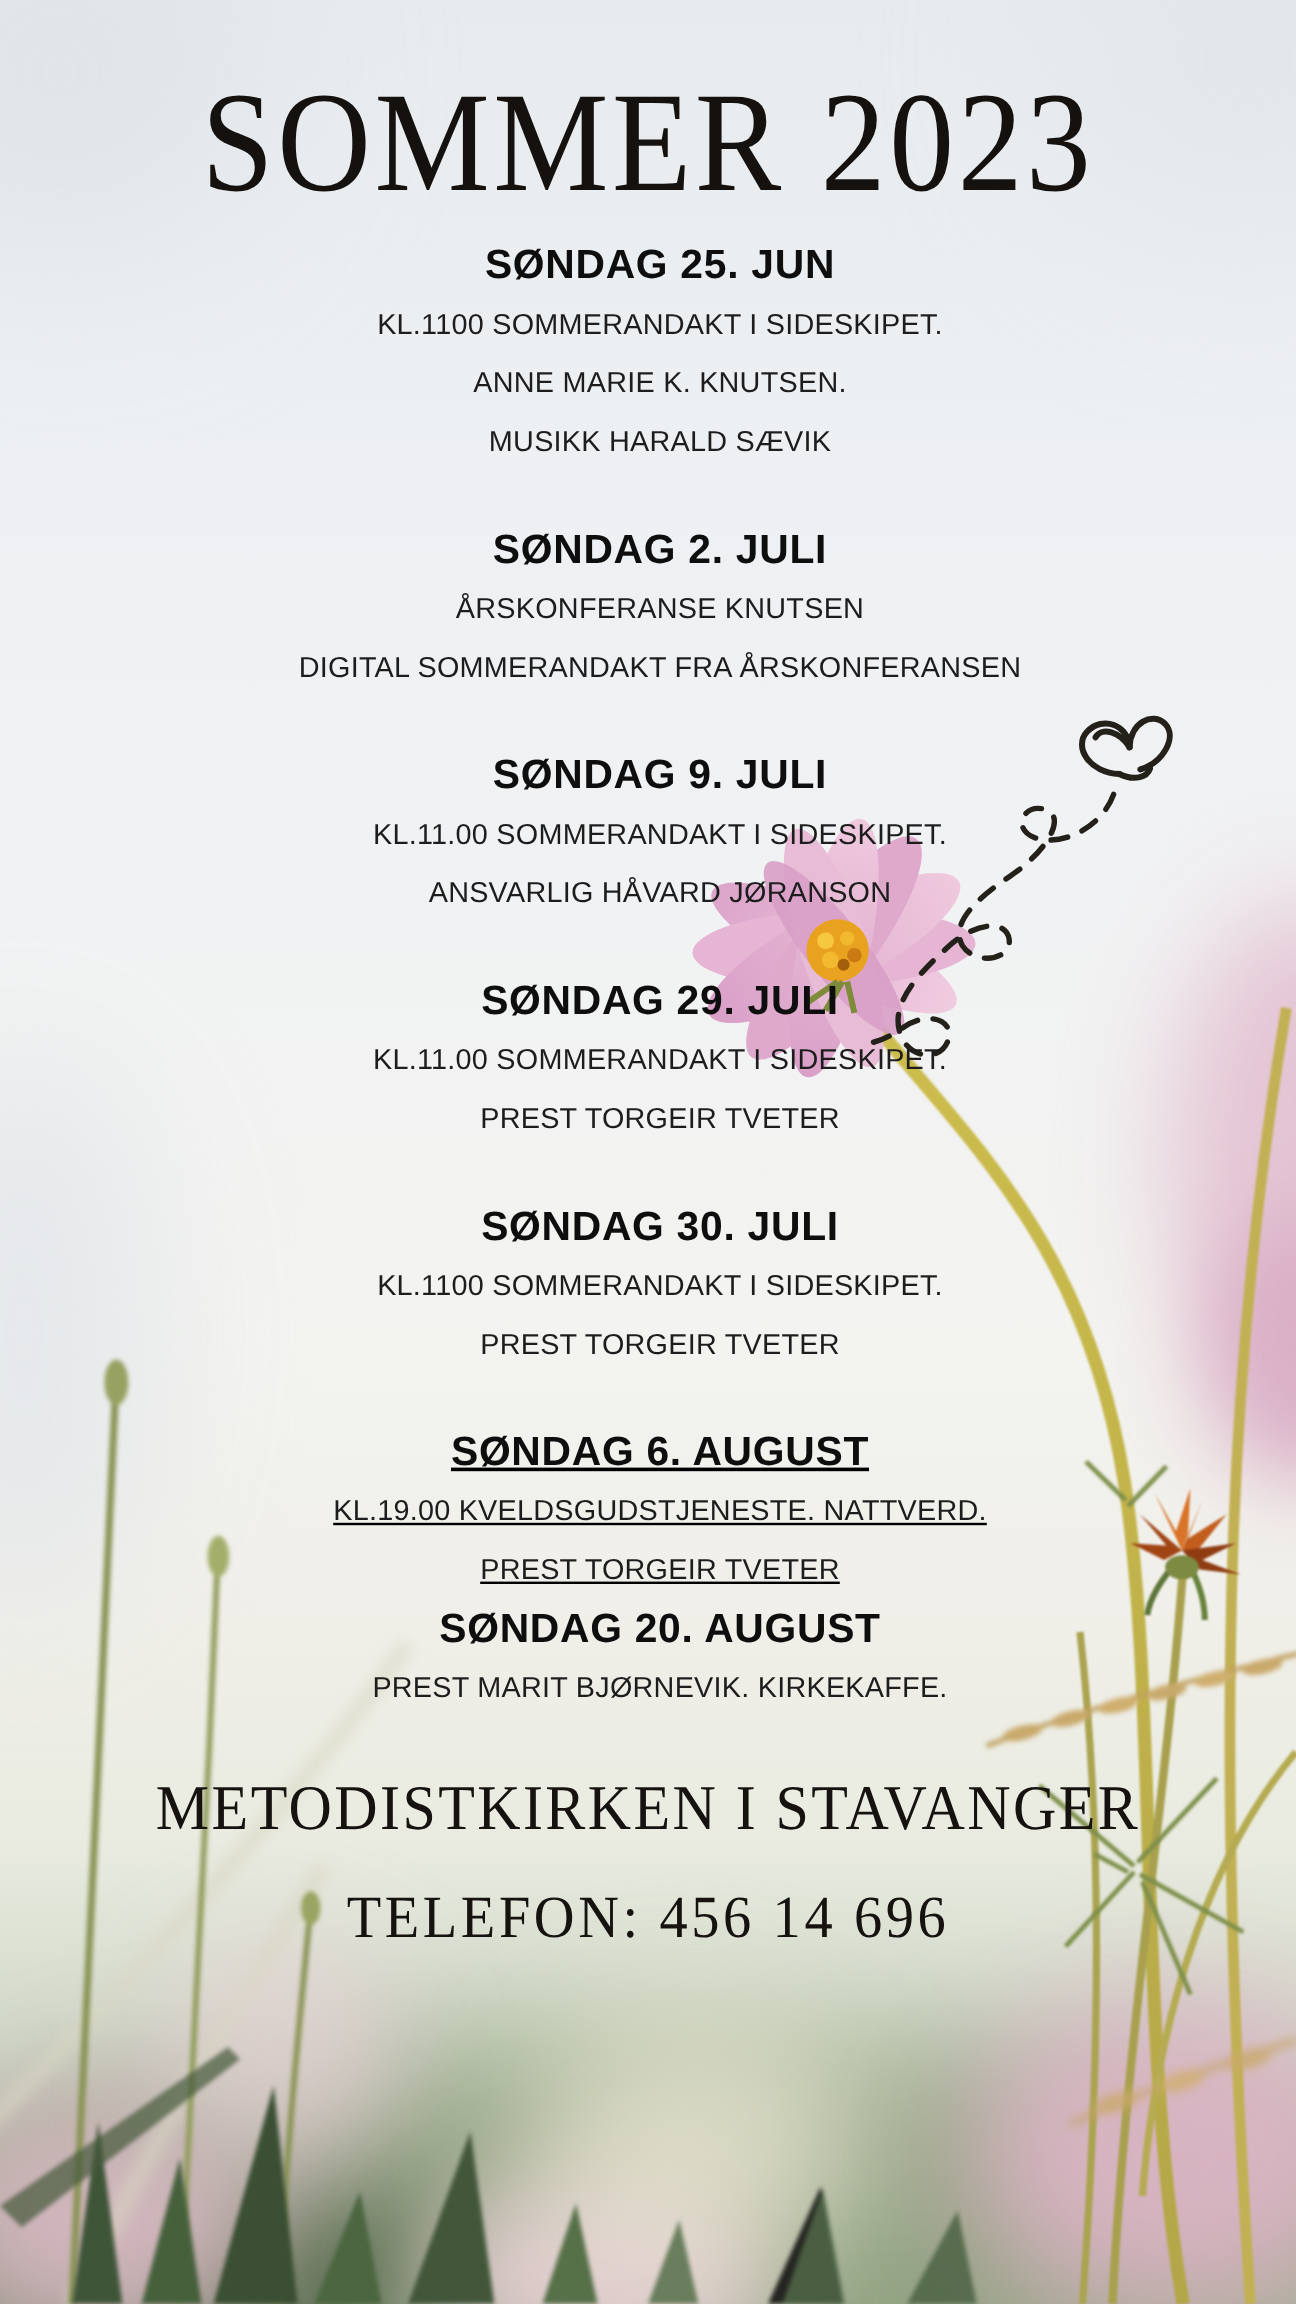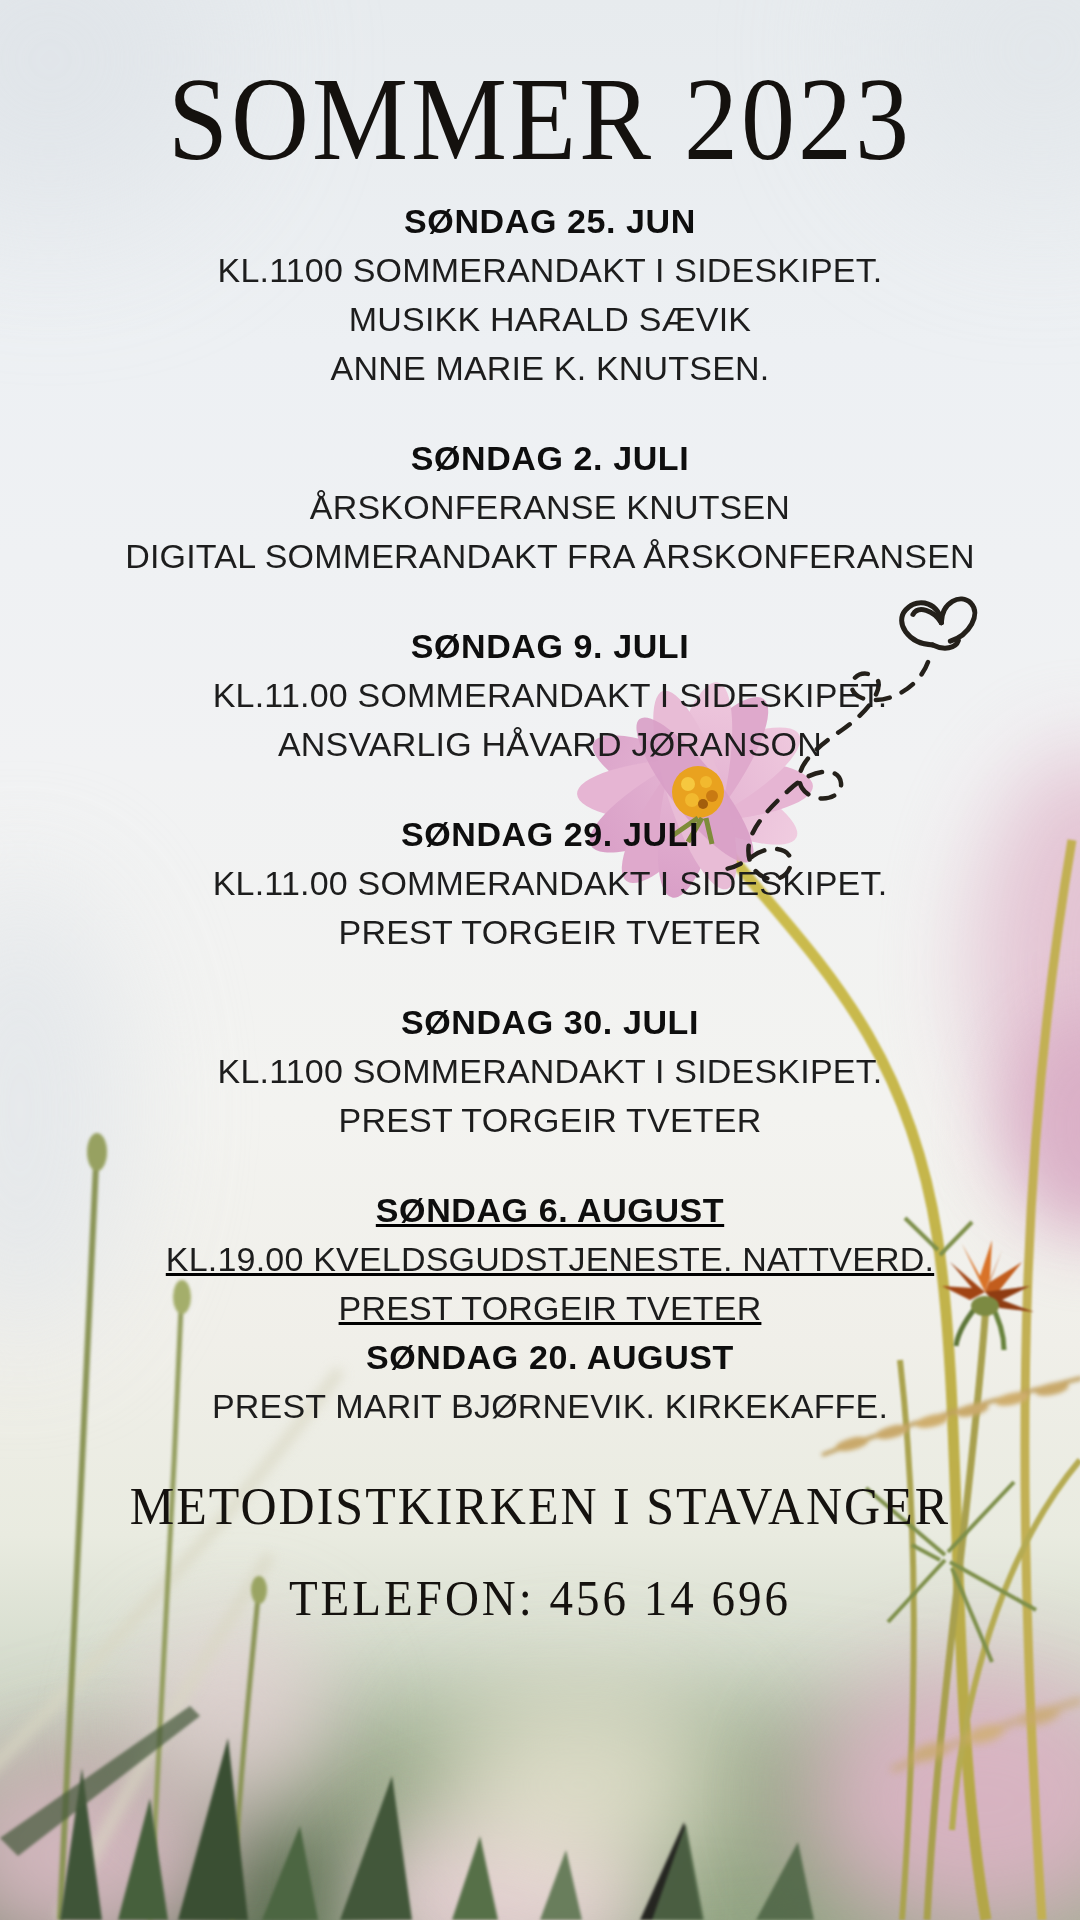--- a/index.html
+++ b/index.html
@@ -15,21 +15,21 @@
   .content{position:absolute;left:0;top:16px;width:1080px;height:1920px;text-align:center;}
   .title{
     margin:40px 0 0;font-family:"Liberation Serif",serif;font-weight:400;
     font-size:108px;letter-spacing:3px;color:#14110e;line-height:1.08;
     transform:scaleY(1.10);transform-origin:center top;
   }
   .events{margin-top:24px;margin-left:20px;}
   .event{margin-bottom:41px;}
   .event.tight{margin-bottom:0;text-decoration:underline;}
   .event-heading{font-weight:700;font-size:34px;line-height:49px;letter-spacing:.6px;color:#0e0e0e;}
-  .event-line{font-weight:400;font-size:34px;line-height:49px;letter-spacing:.2px;color:#1d1d1d;}
+  .event-line{font-weight:400;font-size:24px;line-height:49px;letter-spacing:.2px;color:#1d1d1d;}
   .footer-org{
     margin-top:46px;font-family:"Liberation Serif",serif;font-weight:400;
     font-size:50px;letter-spacing:2px;color:#15120f;transform:scaleY(1.06);
   }
   .footer-phone{
     margin-top:36px;font-family:"Liberation Serif",serif;font-weight:400;
     font-size:47px;letter-spacing:3px;color:#15120f;transform:scaleY(1.06);
   }
 </style>
 </head>
@@ -168,22 +168,22 @@
            C 740,865 728,871 716,869" stroke="#24201a" stroke-width="4.5" fill="none" stroke-linecap="round" stroke-dasharray="14 13"></path>
 </svg>
 
 <div class="content">
   <h1 class="title">SOMMER 2023</h1>
 
   <div class="events">
     <div class="event">
       <div class="event-heading">SØNDAG 25. JUN</div>
       <div class="event-line">KL.1100 SOMMERANDAKT I SIDESKIPET.</div>
+      <div class="event-line">ANNE MARIE K. KNUTSEN.</div>
       <div class="event-line">MUSIKK HARALD SÆVIK</div>
-      <div class="event-line">ANNE MARIE K. KNUTSEN.</div>
     </div>
 
     <div class="event">
       <div class="event-heading">SØNDAG 2. JULI</div>
       <div class="event-line">ÅRSKONFERANSE KNUTSEN</div>
       <div class="event-line">DIGITAL SOMMERANDAKT FRA ÅRSKONFERANSEN</div>
     </div>
 
     <div class="event">
       <div class="event-heading">SØNDAG 9. JULI</div>

